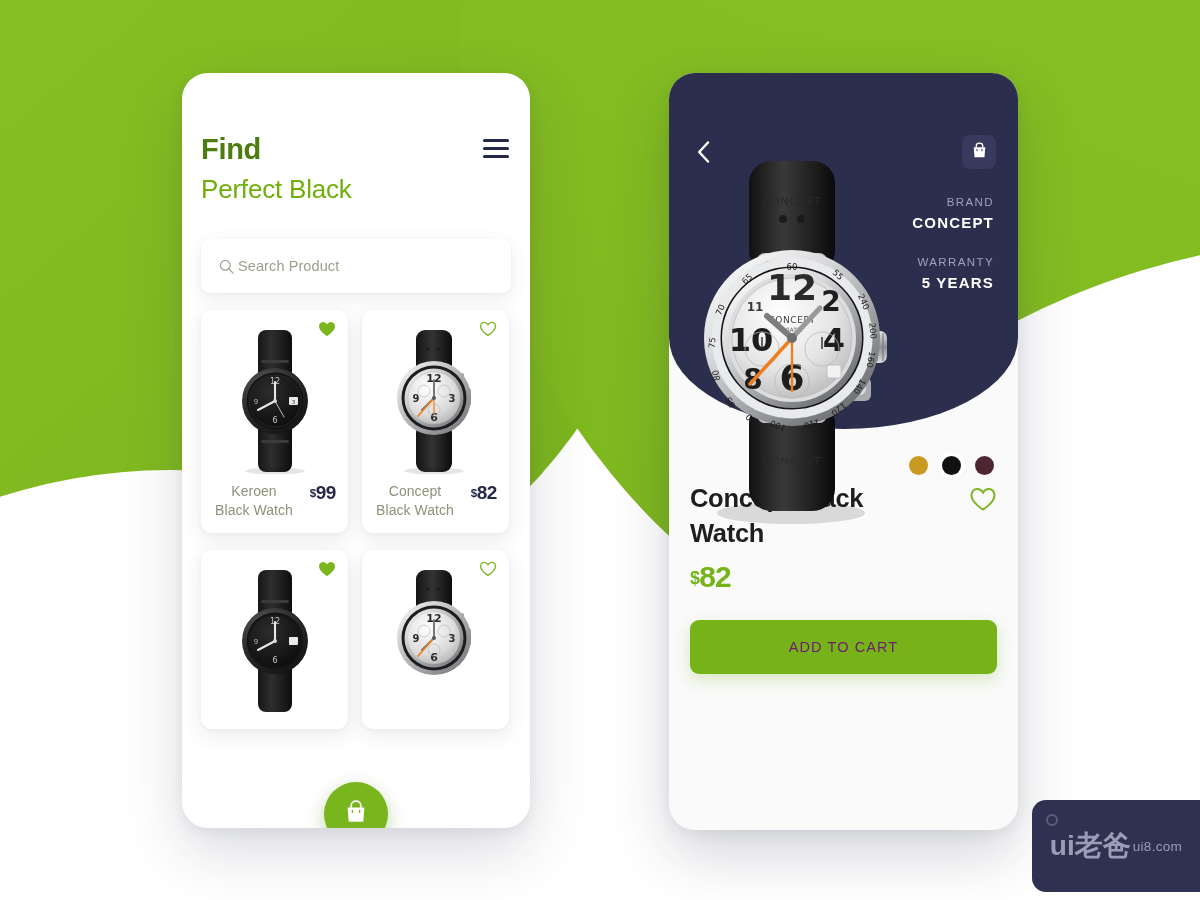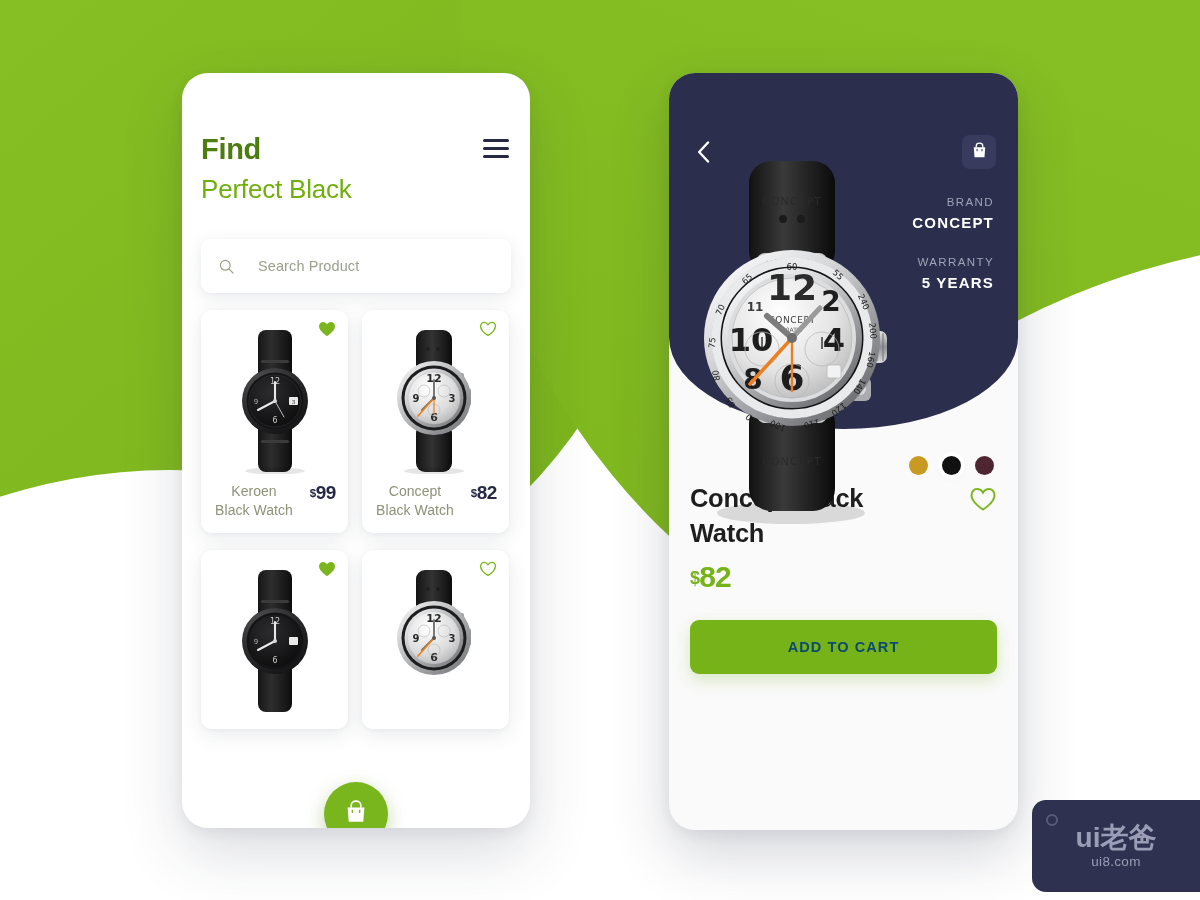--- a/index.html
+++ b/index.html
@@ -79,21 +79,21 @@
   .hamburger span { display: block; height: 3.2px; border-radius: 2px; background: #262945; }
 
   .search-bar {
     margin-top: 37px;
     height: 54px;
     background: #ffffff;
     border-radius: 9px;
     box-shadow: 0 5px 18px rgba(60,70,90,0.10), 0 1px 3px rgba(60,70,90,0.05);
     display: flex; align-items: center;
     padding: 0 18px;
-    gap: 24px;
+    gap: 4px;
   }
   .search-icon svg { display: block; }
   .search-text {
     font-size: 14.5px; color: #9BA08C; letter-spacing: 0.1px;
   }
 
   .section-head {
     display: flex; align-items: center; justify-content: space-between;
     margin-top: 32px;
   }
@@ -224,34 +224,34 @@
   .detail-desc {
     margin-top: 24px;
     font-size: 13px; color: #8A8FA3; line-height: 2.03; letter-spacing: 0.1px;
   }
   .cta {
     margin-top: 26px;
     height: 54px; width: 100%;
     background: #76B318;
     border: none;
     border-radius: 9px;
-    color: #0c4a6e;
-    font-size: 14.5px; font-weight: 700; letter-spacing: 1.1px;
+    color: #701a75;
+    font-size: 14.5px; font-weight: 400; letter-spacing: 1.1px;
     font-family: "Liberation Sans", sans-serif;
     cursor: pointer;
     box-shadow: 0 6px 16px rgba(118,179,24,0.25);
   }
 
   
   .watermark {
     position: absolute; right: 0px; bottom: 8px;
     width: 168px; height: 92px;
     background: #2E3150;
     border-radius: 14px 0 0 14px;
-    display: flex; flex-direction: column; align-items: center; justify-content: center;
+    display: flex; flex-direction: row; align-items: center; justify-content: center;
     gap: 2px;
   }
   .wm-dot {
     position: absolute; left: 14px; top: 14px;
     width: 12px; height: 12px; border-radius: 50%;
     border: 2px solid #585C7C;
   }
   .wm-main { font-size: 28px; font-weight: 700; color: #9A9DB5; letter-spacing: 0px; line-height: 1; }
   .wm-sub { font-size: 13.5px; color: #9A9DB5; letter-spacing: 0.3px; }
 

